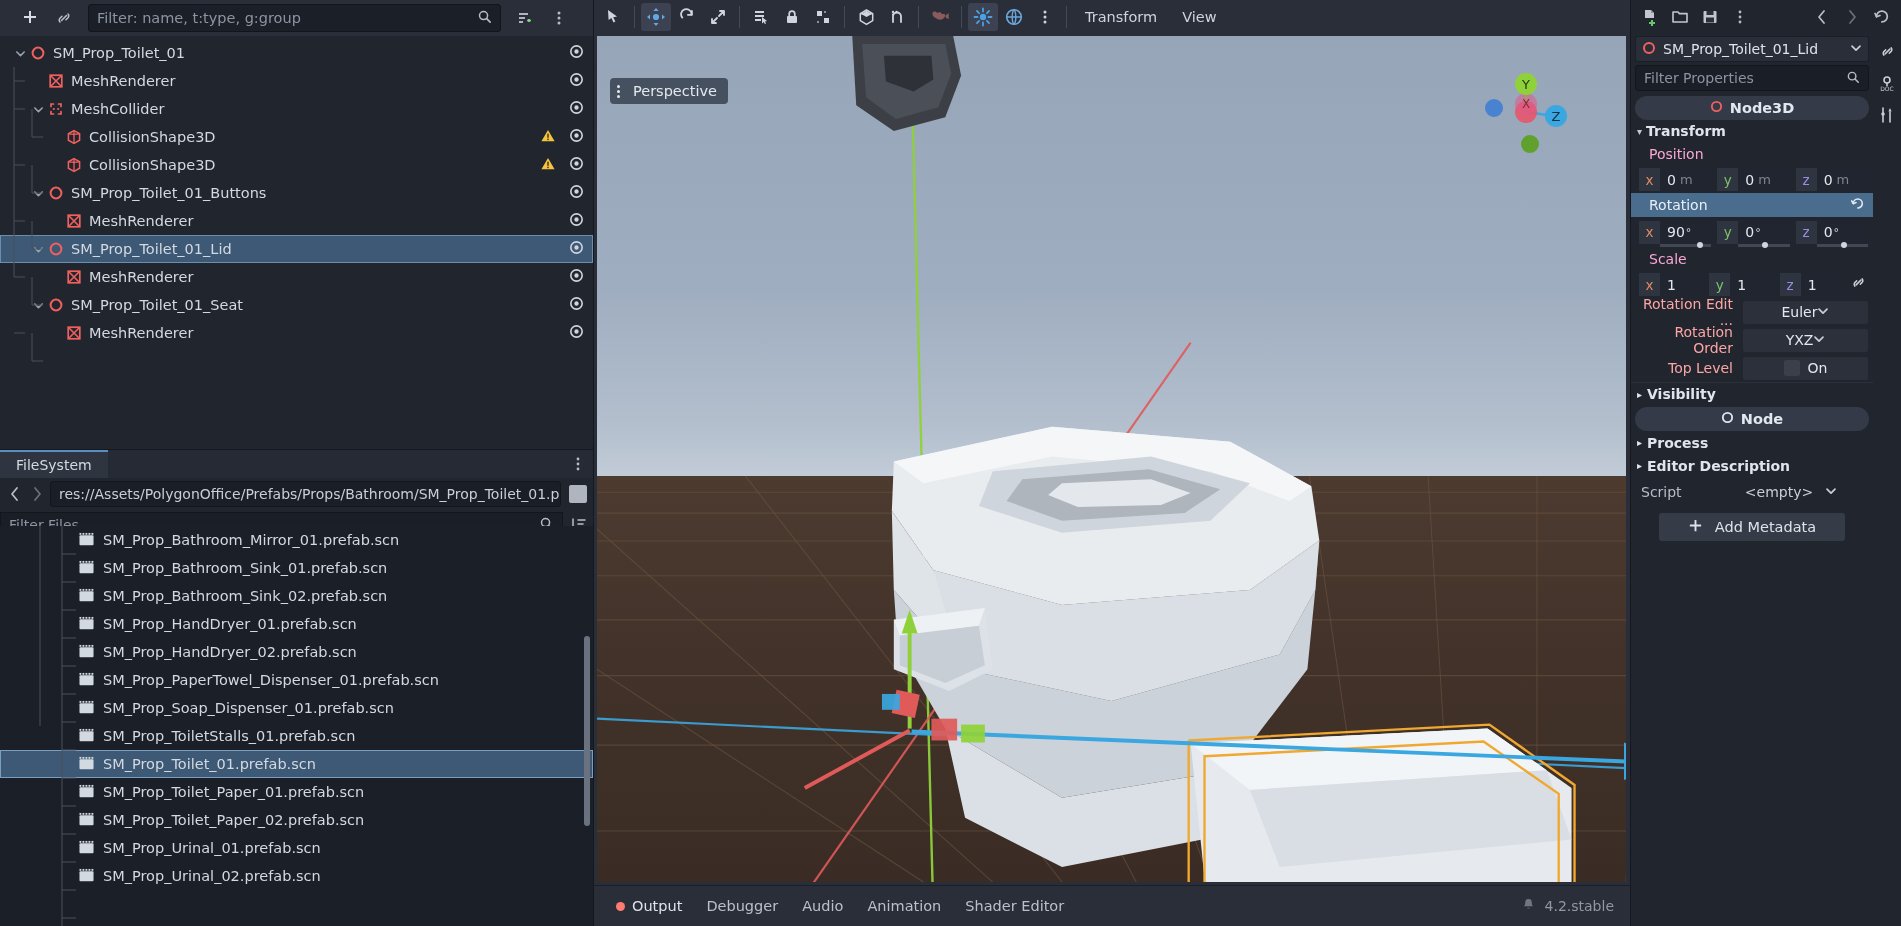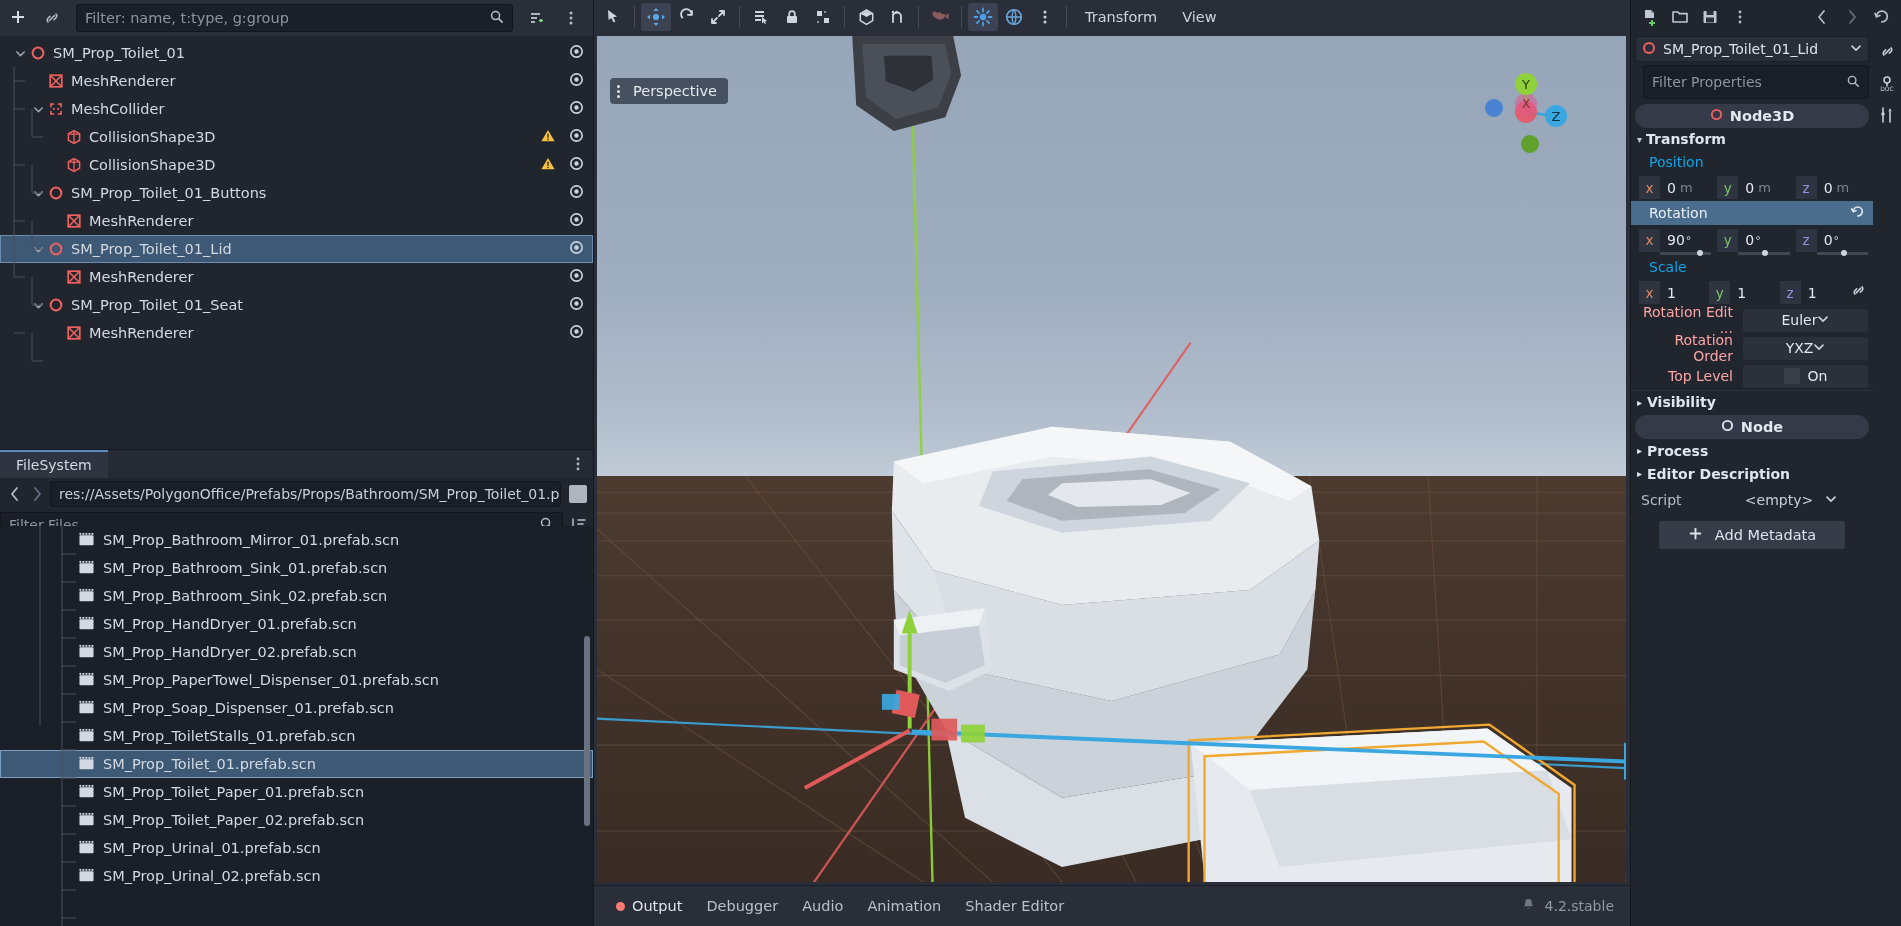--- a/index.html
+++ b/index.html
@@ -14,21 +14,21 @@
   }
   #app { position: relative; width: 1901px; height: 926px; display: flex; }
 
   
   #left-col { width: 594px; height: 926px; display: flex; flex-direction: column; background: #212530; flex: none; }
 
   
   #scene-dock { height: 449px; display: flex; flex-direction: column; background: #21252e; border-right: 1px solid #15181e; }
   .scene-toolbar {
     height: 36px; display: flex; align-items: center; gap: 2px;
-    background: #2a2e39; padding: 0 2px; flex: none;
+    background: #2a2e39; padding: 0 14px; flex: none;
   }
   .tbtn {
     width: 32px; height: 32px; display: flex; align-items: center; justify-content: center;
     border-radius: 3px; color: #bdc5d1; flex: none;
   }
   .tbtn svg { display:block; }
   .scene-filter {
     flex: 1; height: 28px; background: #1b1f27; border: 1px solid #12151b; border-radius: 3px;
     display: flex; align-items: center; padding: 0 8px; margin-left: 6px; margin-right: 6px;
     color: #8d94a0; font-size: 14.5px; position: relative;
@@ -112,30 +112,30 @@
   .ibtn { width: 30px; height: 28px; display:flex; align-items:center; justify-content:center; color:#b9c0cb; flex:none; }
   .ibtn.dim { color: #6a7280; }
   .insp-body { flex: 1; display: flex; }
   .insp-main { flex: 1; min-width: 0; display: flex; flex-direction: column; }
   .insp-side { width: 28px; flex:none; display: flex; flex-direction: column; align-items: center; gap: 6px; padding-top: 4px; }
   .node-select {
     height: 26px; margin: 2px 4px 3px 4px; background: #292e38; border: 1px solid #1a1e26; border-radius: 3px;
     display: flex; align-items: center; padding: 0 6px; gap: 7px; font-size: 14px; color: #dde3ea;
   }
   .prop-filter {
-    height: 26px; margin: 0 4px 5px 12px; background: #1a1e26; border: 1px solid #13161c; border-radius: 3px;
-    display: flex; align-items: center; padding: 16px 8px; font-size: 14px; color: #8d94a0;
+    height: 26px; margin: 0 4px 5px 4px; background: #1a1e26; border: 1px solid #13161c; border-radius: 3px;
+    display: flex; align-items: center; padding: 8px 8px; font-size: 14px; color: #8d94a0;
   }
   .cls-header {
     height: 24px; background: #343a47; display:flex; align-items:center; justify-content:center; gap:7px;
     font-size: 14.5px; font-weight: bold; color: #e2e8ef; margin: 0 4px 0 4px; border-radius: 12px;
   }
   .sec-header { height: 22px; display: flex; align-items: center; gap: 4px; font-size: 14px; font-weight: bold; color: #dfe5ec; padding-left: 6px; }
   .sec-header .arrow { font-size: 10px; color: #c2c9d3; }
-  .prop-label { height: 24px; display: flex; align-items: center; padding-left: 18px; font-size: 14px; color: #0ea5e9; }
+  .prop-label { height: 24px; display: flex; align-items: center; padding-left: 18px; font-size: 14px; color: #f9a8d4; }
   .prop-label.hl { background: #4a6d8e; color: #e8eef5; padding-left: 18px; position: relative; }
   .vec-row { display: flex; height: 27px; padding: 0 5px 0 8px; gap: 6px; align-items: center; }
   .vec-field {
     flex: 1; height: 23px; background: #23283242; display: flex; align-items: center; position: relative; min-width: 0;
   }
   .vec-axis { width: 21px; height: 23px; background: #2e3440; display:flex; align-items:center; justify-content:center; font-size: 13.5px; flex: none; }
   .vec-axis.x { color: #e08a63; }
   .vec-axis.y { color: #7ec46a; }
   .vec-axis.z { color: #9a8ce0; }
   .vec-val { padding-left: 7px; font-size: 14px; color: #e3e8ee; white-space: nowrap; }

